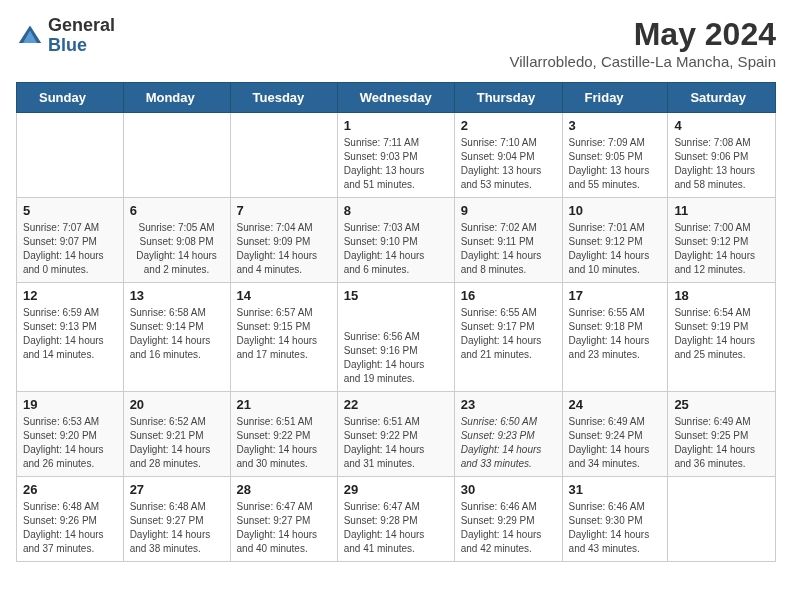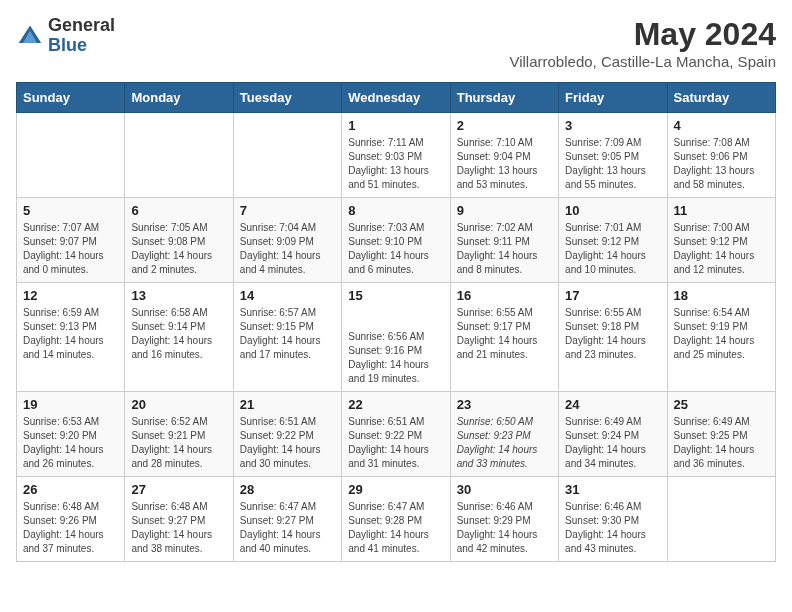--- a/index.html
+++ b/index.html
@@ -54,21 +54,21 @@
     }
     table {
       width: 100%;
       border-collapse: collapse;
     }
     thead tr th {
       background-color: #2a6496;
       color: #fff;
       font-size: 13px;
       font-weight: bold;
-      padding: 7px 6px;
+      padding: 7px 22px;
       text-align: left;
       border: 1px solid #1e5276;
     }
     tbody tr td {
       vertical-align: top;
       border: 1px solid #ccc;
       padding: 5px 6px;
       font-size: 10.5px;
       color: #333;
       width: calc(100% / 7);
@@ -162,21 +162,21 @@
       <tr>
         <td>
           <div class="day-number">5</div>
           <div class="day-info" style="white-space: pre-line;">Sunrise: 7:07 AM
 Sunset: 9:07 PM
 Daylight: 14 hours
 and 0 minutes.</div>
         </td>
         <td>
           <div class="day-number">6</div>
-          <div class="day-info" style="white-space: pre-line;">Sunrise: 7:05 AM
+          <div class="day-info" style="white-space: pre-line; text-align: center;">Sunrise: 7:05 AM
 Sunset: 9:08 PM
 Daylight: 14 hours
 and 2 minutes.</div>
         </td>
         <td>
           <div class="day-number">7</div>
           <div class="day-info" style="white-space: pre-line;">Sunrise: 7:04 AM
 Sunset: 9:09 PM
 Daylight: 14 hours
 and 4 minutes.</div>

